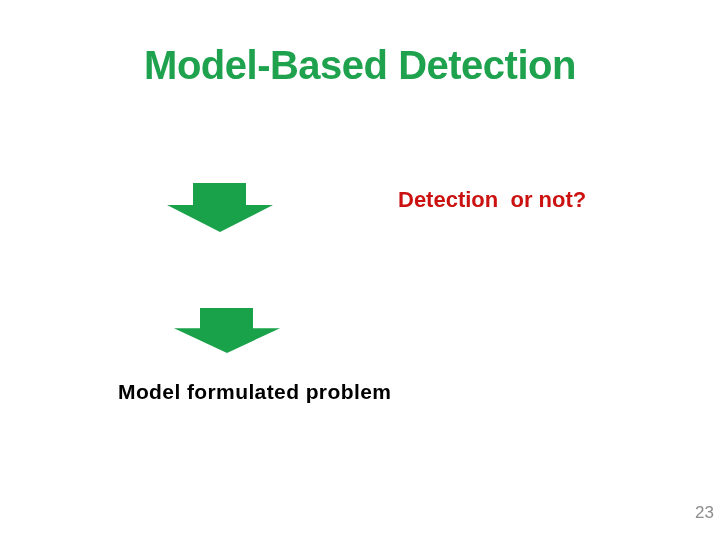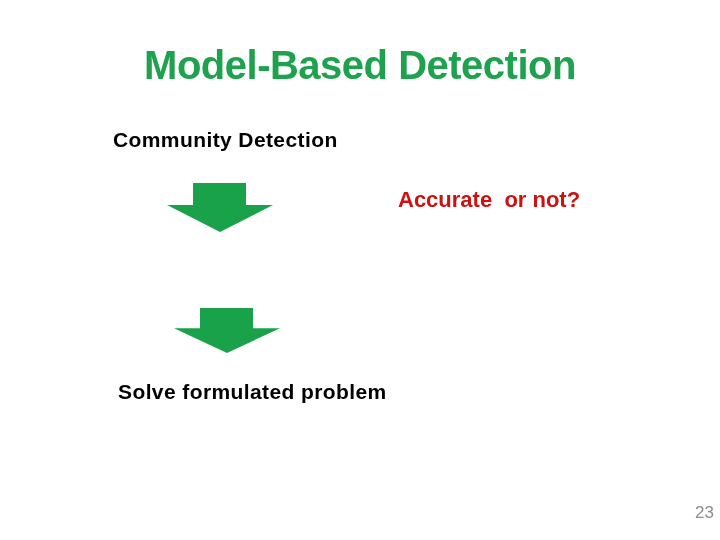--- a/index.html
+++ b/index.html
@@ -64,30 +64,29 @@
     line-height: 1.2;
   }
 </style>
 </head>
 <body>
 
 <div class="slide">
 
   <div class="slide-title">Model-Based Detection</div>
 
-  <div class="body-line step1">Community Detection</div>
 
   <svg class="arrow arrow1" viewBox="0 0 106 49" preserveAspectRatio="none">
     <polygon points="26,0 79,0 79,22 106,22 53,49 0,22 26,22" fill="#1aa24b"></polygon>
   </svg>
 
-  <div class="annotation">Accurate  or not?</div>
+  <div class="annotation">Detection  or not?</div>
 
 
   <svg class="arrow arrow2" viewBox="0 0 106 49" preserveAspectRatio="none">
     <polygon points="26,0 79,0 79,22 106,22 53,49 0,22 26,22" fill="#1aa24b"></polygon>
   </svg>
 
-  <div class="body-line step3">Solve formulated problem</div>
+  <div class="body-line step3">Model formulated problem</div>
 
   <div class="page-number">23</div>
 
 </div>
 
 </body></html>

